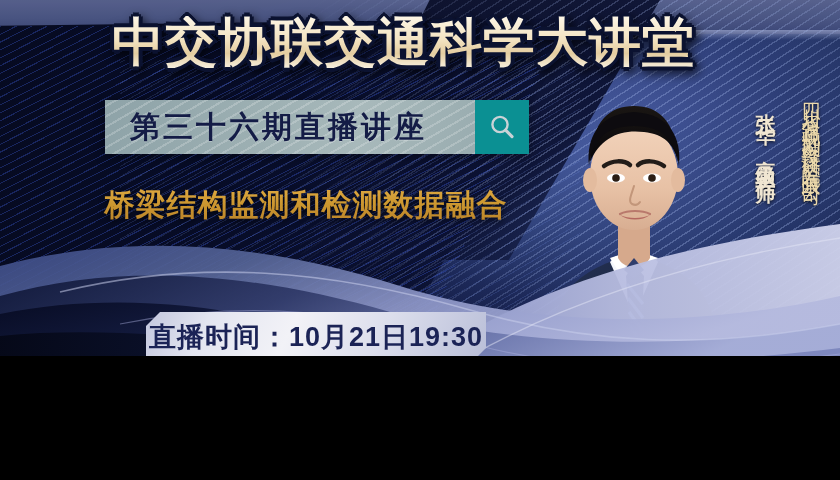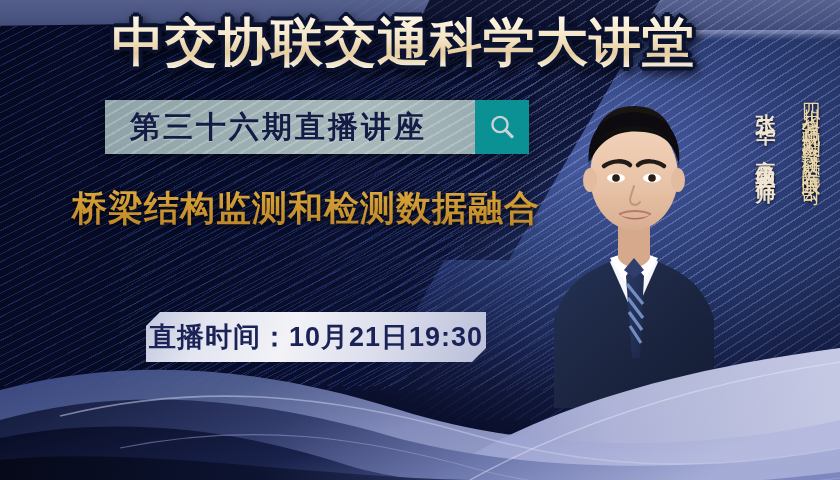--- a/index.html
+++ b/index.html
@@ -3,21 +3,21 @@
 <meta charset="utf-8">
 <style>
   html, body {
     margin: 0;
     padding: 0;
     background: #000;
   }
   #poster {
     position: relative;
     width: 840px;
-    height: 480px;
+    height: 356px;
     overflow: hidden;
     font-family: "Liberation Sans", "DejaVu Sans", sans-serif;
     background: #be185d;
   }
 
   
   .bg-base {
     position: absolute; inset: 0;
     background:
       radial-gradient(ellipse 520px 300px at 78% 30%, #35447e 0%, #243463 45%, #141d44 75%, #0a0f2c 100%),
@@ -138,21 +138,21 @@
     background: #0b9093;
     display:flex; align-items:center; justify-content:center;
     flex: 0 0 54px;
   }
   .search-box svg { display:block; }
 
   
   .topic {
     position:absolute; left:46px; top:186px; width: 520px;
     text-align:center;
-    font-size: 35px;
+    font-size: 30px;
     font-weight: 700;
     line-height: 1.28;
     letter-spacing: 1px;
     color: #c8922e;
     background: linear-gradient(180deg,#e0aa42 0%, #cb962f 50%, #b9822a 100%);
     -webkit-background-clip:text; background-clip:text;
     -webkit-text-fill-color: transparent;
     filter: drop-shadow(0 2px 3px rgba(0,0,0,.75));
   }
   .topic .l2 { display:block; }

